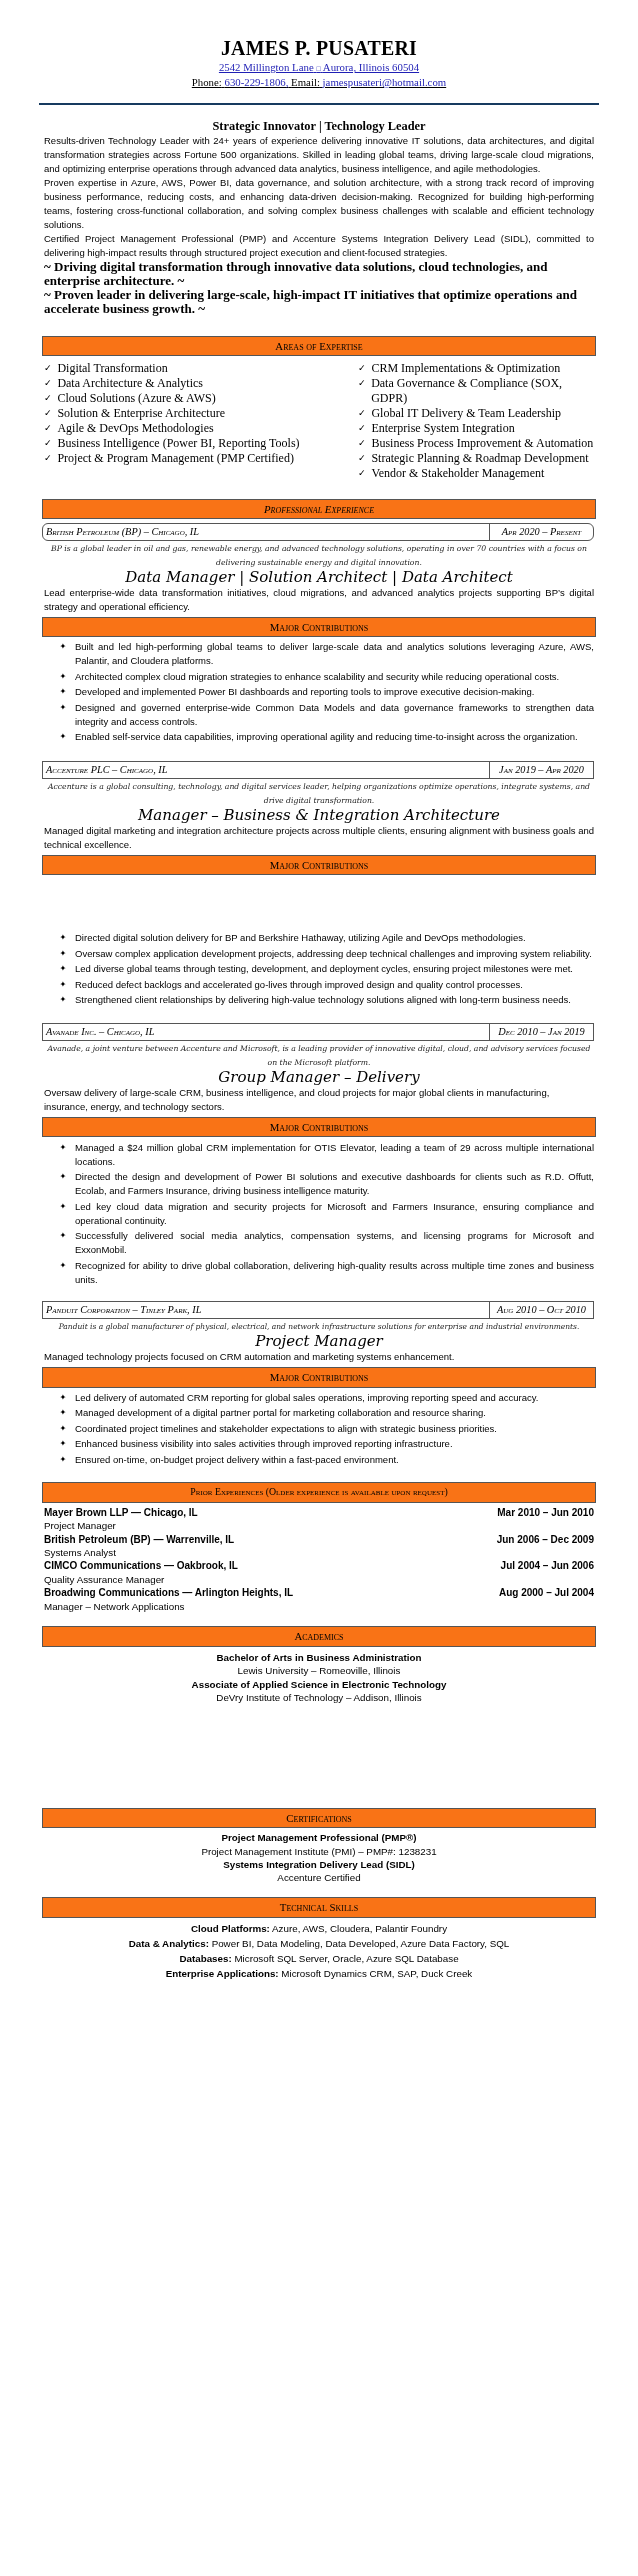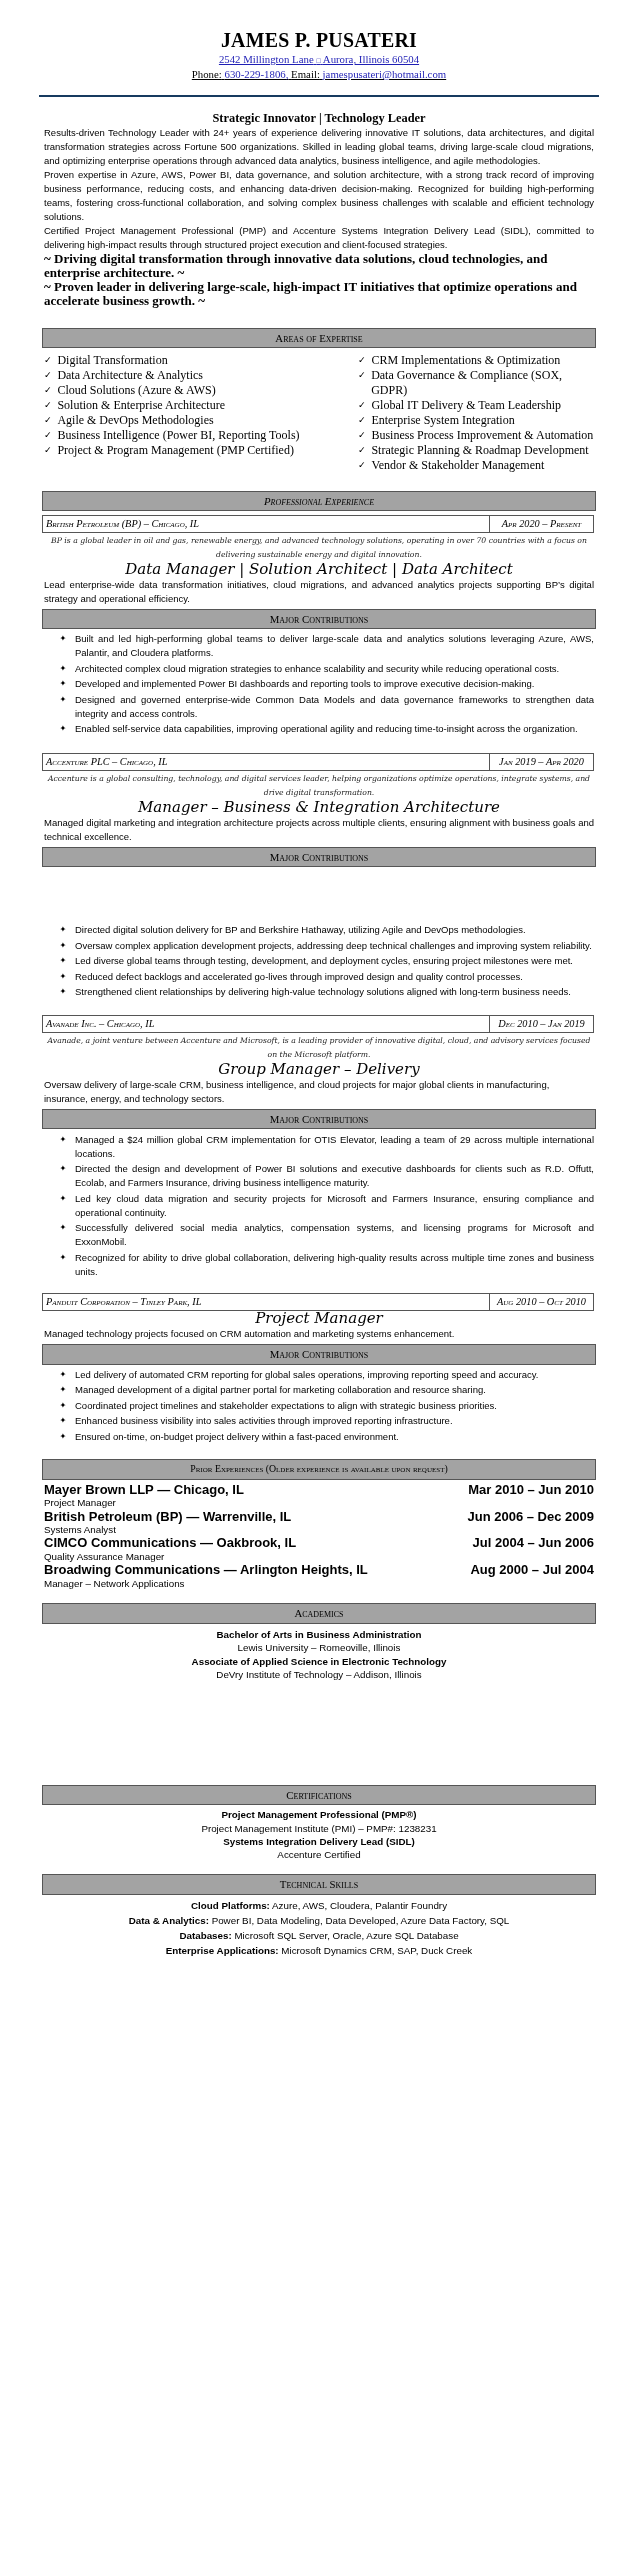--- a/index.html
+++ b/index.html
@@ -1,45 +1,45 @@
 <!DOCTYPE html>
 <html style="font-size:8.2px"><head>
 <meta charset="utf-8">
 <style>
   html, body { margin: 0; padding: 0; background: #ffffff; }
   body { width: 639px; height: 2709px; position: relative; color: #000; }
-  .page { position: absolute; left: 44px; top: 4px; width: 550px; }
+  .page { position: absolute; left: 44px; top: 12px; width: 550px; }
 
   .name { text-align: center; margin-top: 23px; font-family: "Liberation Serif", serif; font-weight: bold; font-size: 21.6px; letter-spacing: 0.3px; line-height: 26px; transform: scaleX(0.92); }
   .contact { text-align: center; font-family: "Liberation Serif", serif; font-size: 10.8px; line-height: 13.4px; text-decoration: underline; }
   .blue { color: #1f1fb5; }
   .rule { margin: 13.4px -5.2px 0 -5.2px; height: 2.1px; background: #163a5f; }
 
   .headline { text-align: center; font-family: "Liberation Serif", serif; font-weight: bold; font-size: 12.4px; margin-top: 13.4px; line-height: 15.5px; }
   .summary p { margin: 0; font-family: "Liberation Sans", sans-serif; font-size: 9.5px; line-height: 14px; text-align: justify; }
   .tagline { font-family: "Liberation Serif", serif; font-weight: bold; font-size: 13px; line-height: 14px; }
 
-  .section-bar { margin-top: 11.3px; background: #a3a3a3; border: 0.8px solid #555; border-bottom-width: 1px; text-align: center; font-family: "Liberation Serif", serif; font-variant: small-caps; font-size: 10.8px; height: 18.5px; line-height: 18.5px; margin-left: -2.1px; margin-right: -2.1px; }
+  .section-bar { margin-top: 11.3px; background: #f97316; border: 0.8px solid #555; border-bottom-width: 1px; text-align: center; font-family: "Liberation Serif", serif; font-variant: small-caps; font-size: 10.8px; height: 18.5px; line-height: 18.5px; margin-left: -2.1px; margin-right: -2.1px; }
 
   .expertise { display: grid; grid-template-columns: 314px 1fr; margin-top: 5.2px; font-family: "Liberation Serif", serif; font-size: 12px; line-height: 15px; }
   .expertise .item { display: flex; gap: 5.2px; }
   .check { width: 8.2px; display: inline-block; font-size: 9.3px; }
 
   .job-head { display: flex; margin-top: 7.2px; border: 0.8px solid #555; height: 16.5px; margin-left: -2.1px; margin-right: 0; font-family: "Liberation Serif", serif; font-style: italic; font-variant: small-caps; font-size: 10.3px; }
   .job-head .co { flex: 1; padding-left: 3.1px; line-height: 16.5px; }
   .job-head .dates { width: 103px; border-left: 0.8px solid #555; text-align: center; line-height: 16.5px; }
   .job-desc { text-align: center; font-family: "DejaVu Serif", serif; font-style: italic; font-size: 7.7px; line-height: 14px; color: #222; margin-top: 1px; }
   .role { text-align: center; font-family: "DejaVu Serif", serif; font-style: italic; font-size: 15px; line-height: 15.5px; }
   .role-sum { font-family: "Liberation Sans", sans-serif; font-size: 9.5px; line-height: 14px; text-align: justify; }
   .mc-bar { margin-top: 3.1px; }
   ul.bullets { list-style: none; margin: 3.1px 0 0 0; padding: 0 0 0 15.5px; font-family: "Liberation Sans", sans-serif; font-size: 9.5px; line-height: 14px; }
   ul.bullets li { position: relative; padding-left: 15.5px; margin-bottom: 1.5px; text-align: justify; }
   ul.bullets li .diamond { position: absolute; left: 0; top: 0; font-size: 8.2px; }
 
-  .prior-row { display: flex; justify-content: space-between; font-family: "Liberation Sans", sans-serif; font-size: 13px; line-height: 13.4px; }
+  .prior-row { display: flex; justify-content: space-between; font-family: "Liberation Sans", sans-serif; font-size: 10px; line-height: 13.4px; }
   .prior-row .bold { font-weight: bold; }
   .prior-title { font-family: "Liberation Sans", sans-serif; font-size: 9.8px; line-height: 13.4px; }
 
   .center-block { text-align: center; font-family: "Liberation Sans", sans-serif; font-size: 9.8px; line-height: 13.4px; }
   .center-block .b { font-weight: bold; }
 </style>
 </head>
 <body>
 
 <div class="page">
@@ -129,21 +129,21 @@
       <div class="item">
           <span class="check">✓</span>
           <span>Vendor &amp; Stakeholder Management</span>
         </div>
     </div>
   </div>
 
   <div class="section-bar" style="margin-top:17.5px;font-style:italic;">Professional Experience</div>
 
   <div>
-    <div class="job-head" style="margin-top:3.1px;">
+    <div class="job-head" style="margin-top:3.1px;border-radius:6px;">
       <div class="co">British Petroleum (BP) – Chicago, IL</div>
       <div class="dates">Apr 2020 – Present</div>
     </div>
     <div class="job-desc">BP is a global leader in oil and gas, renewable energy, and advanced technology solutions, operating in over 70 countries with a focus on delivering sustainable energy and digital innovation.</div>
     <div class="role">Data Manager | Solution Architect | Data Architect</div>
     <div class="role-sum">Lead enterprise-wide data transformation initiatives, cloud migrations, and advanced analytics projects supporting BP’s digital strategy and operational efficiency.</div>
     <div class="section-bar mc-bar">Major Contributions</div>
     <ul class="bullets">
       <li><span class="diamond">✦</span><span>Built and led high-performing global teams to deliver large-scale data and analytics solutions leveraging Azure, AWS, Palantir, and Cloudera platforms.</span></li>
       <li><span class="diamond">✦</span><span>Architected complex cloud migration strategies to enhance scalability and security while reducing operational costs.</span></li>
@@ -187,20 +187,21 @@
       <li><span class="diamond">✦</span><span>Successfully delivered social media analytics, compensation systems, and licensing programs for Microsoft and ExxonMobil.</span></li>
       <li><span class="diamond">✦</span><span>Recognized for ability to drive global collaboration, delivering high-quality results across multiple time zones and business units.</span></li>
     </ul>
   </div>
 
   <div>
     <div class="job-head" style="margin-top:14.4px;">
       <div class="co">Panduit Corporation – Tinley Park, IL</div>
       <div class="dates">Aug 2010 – Oct 2010</div>
     </div>
+    <div class="job-desc" style="font-size:7.5px;">Panduit is a global manufacturer of physical, electrical, and network infrastructure solutions for enterprise and industrial environments.</div>
     <div class="role">Project Manager</div>
     <div class="role-sum" style="text-align:left;">Managed technology projects focused on CRM automation and marketing systems enhancement.</div>
     <div class="section-bar mc-bar">Major Contributions</div>
     <ul class="bullets">
       <li><span class="diamond">✦</span><span>Led delivery of automated CRM reporting for global sales operations, improving reporting speed and accuracy.</span></li>
       <li><span class="diamond">✦</span><span>Managed development of a digital partner portal for marketing collaboration and resource sharing.</span></li>
       <li><span class="diamond">✦</span><span>Coordinated project timelines and stakeholder expectations to align with strategic business priorities.</span></li>
       <li><span class="diamond">✦</span><span>Enhanced business visibility into sales activities through improved reporting infrastructure.</span></li>
       <li><span class="diamond">✦</span><span>Ensured on-time, on-budget project delivery within a fast-paced environment.</span></li>
     </ul>

